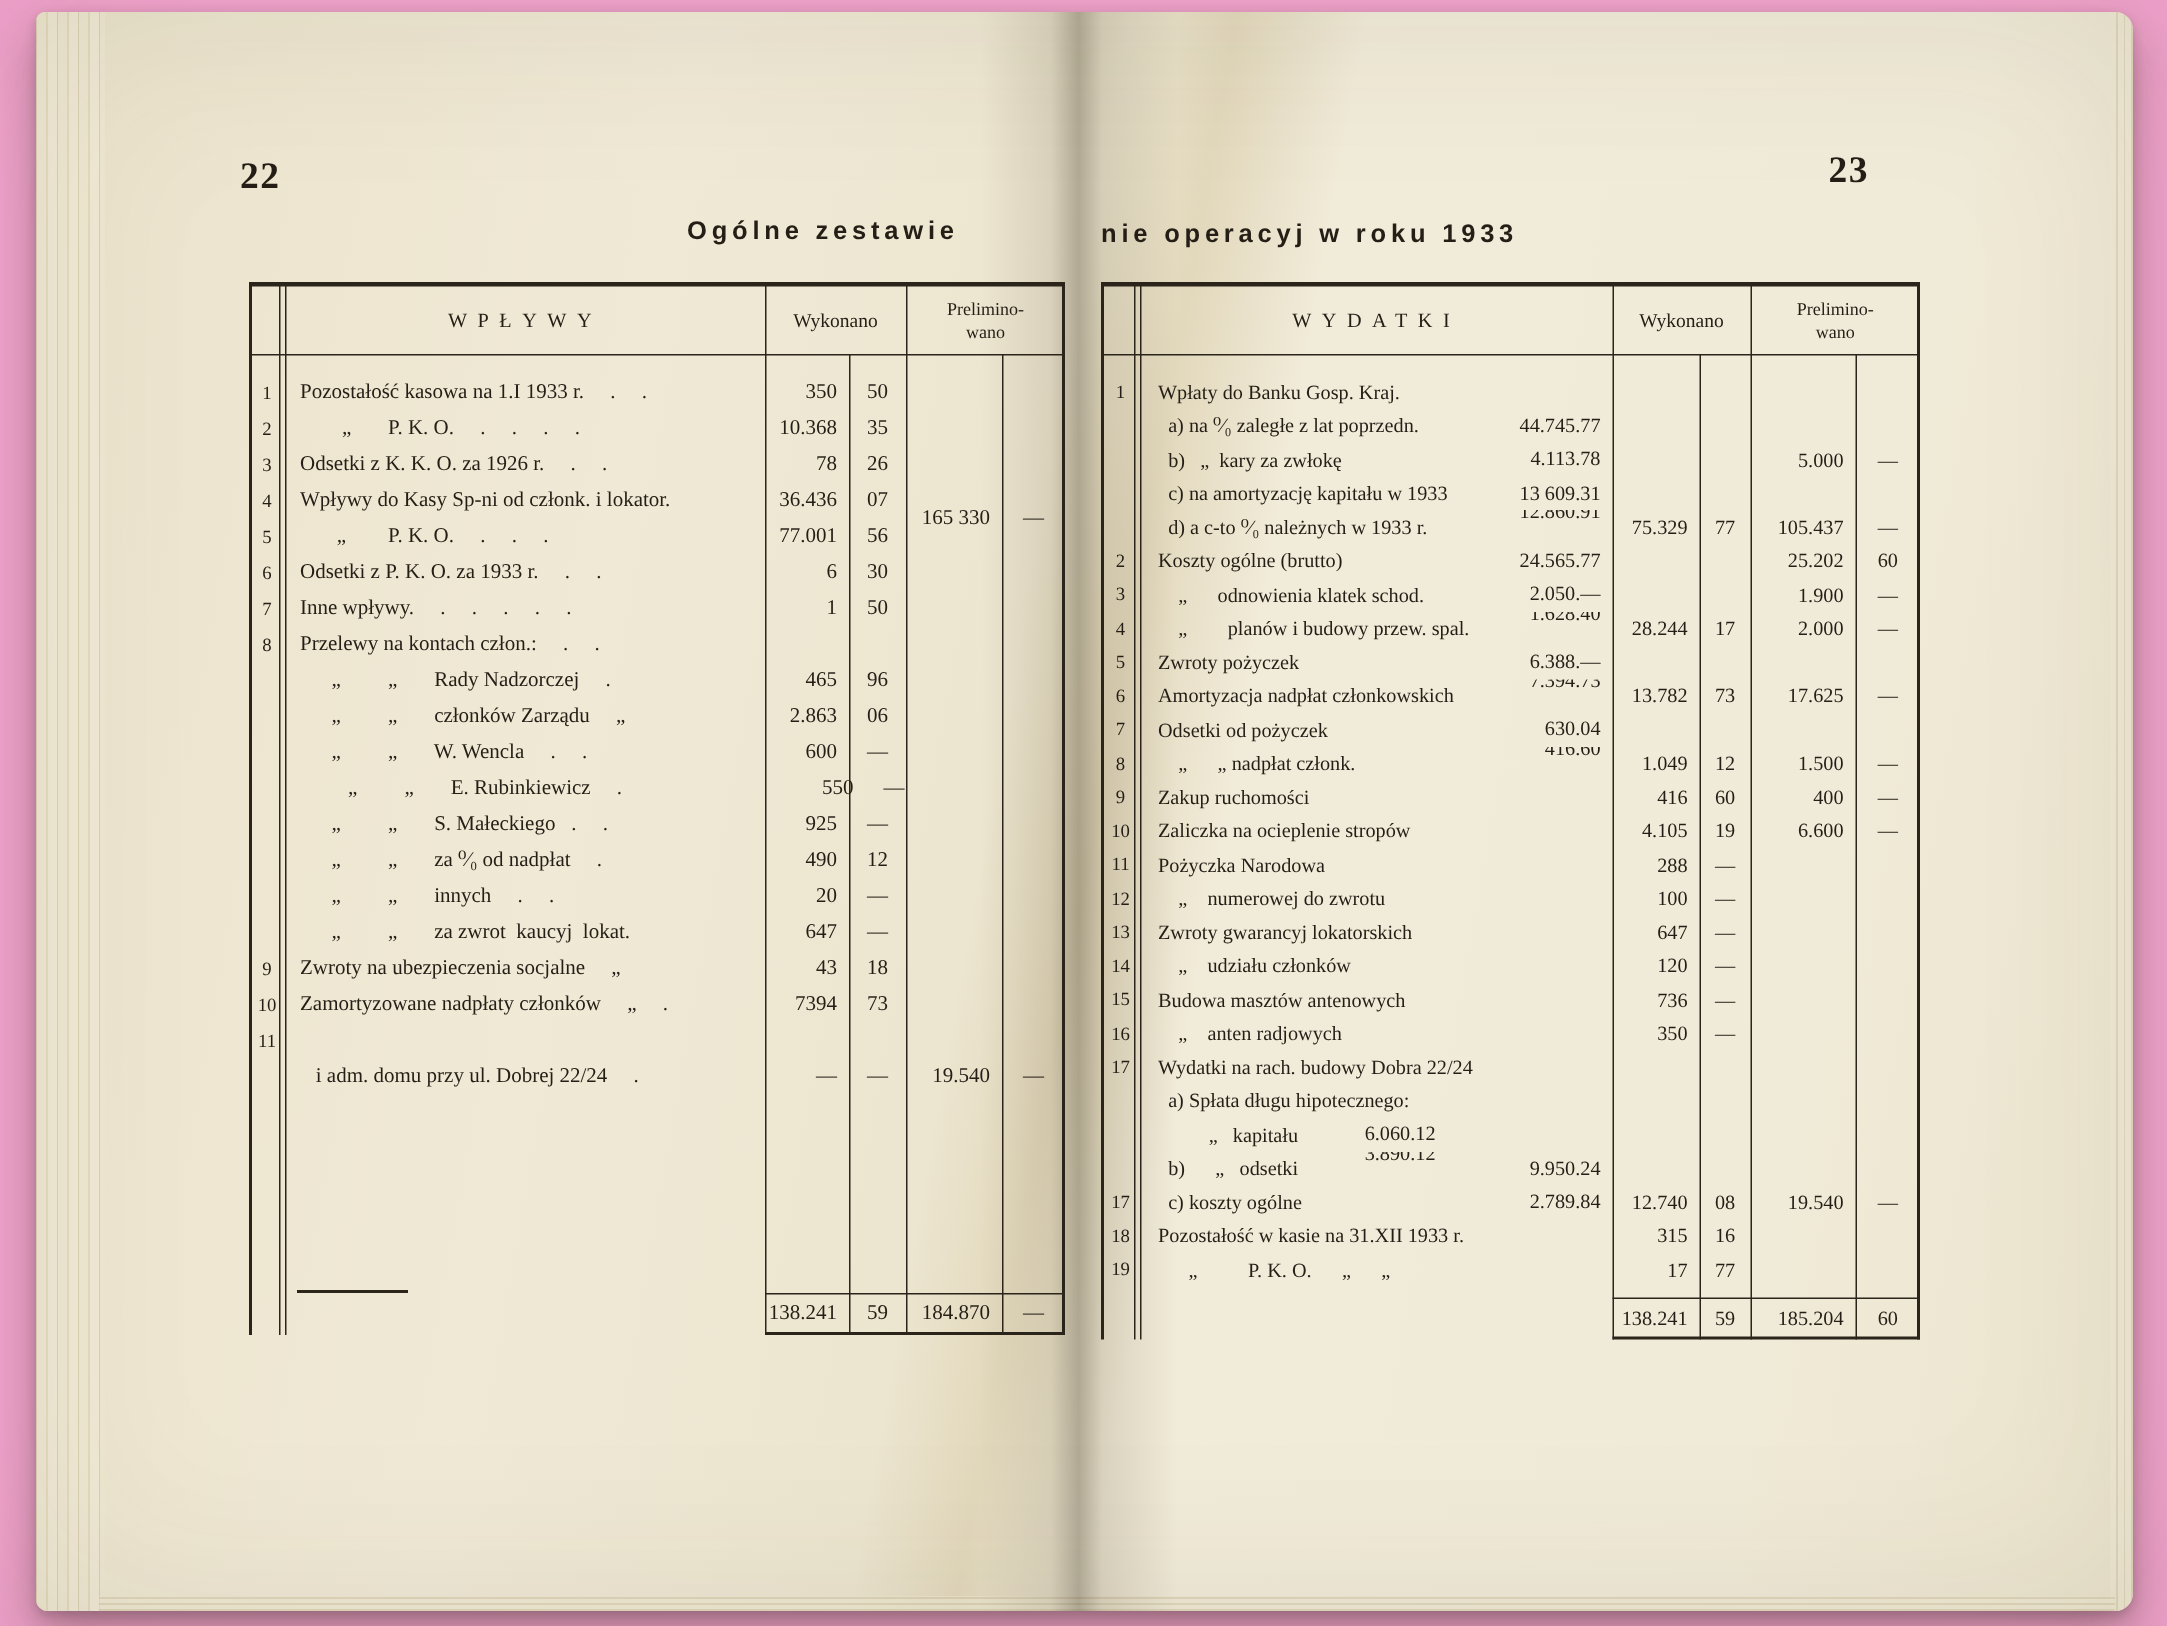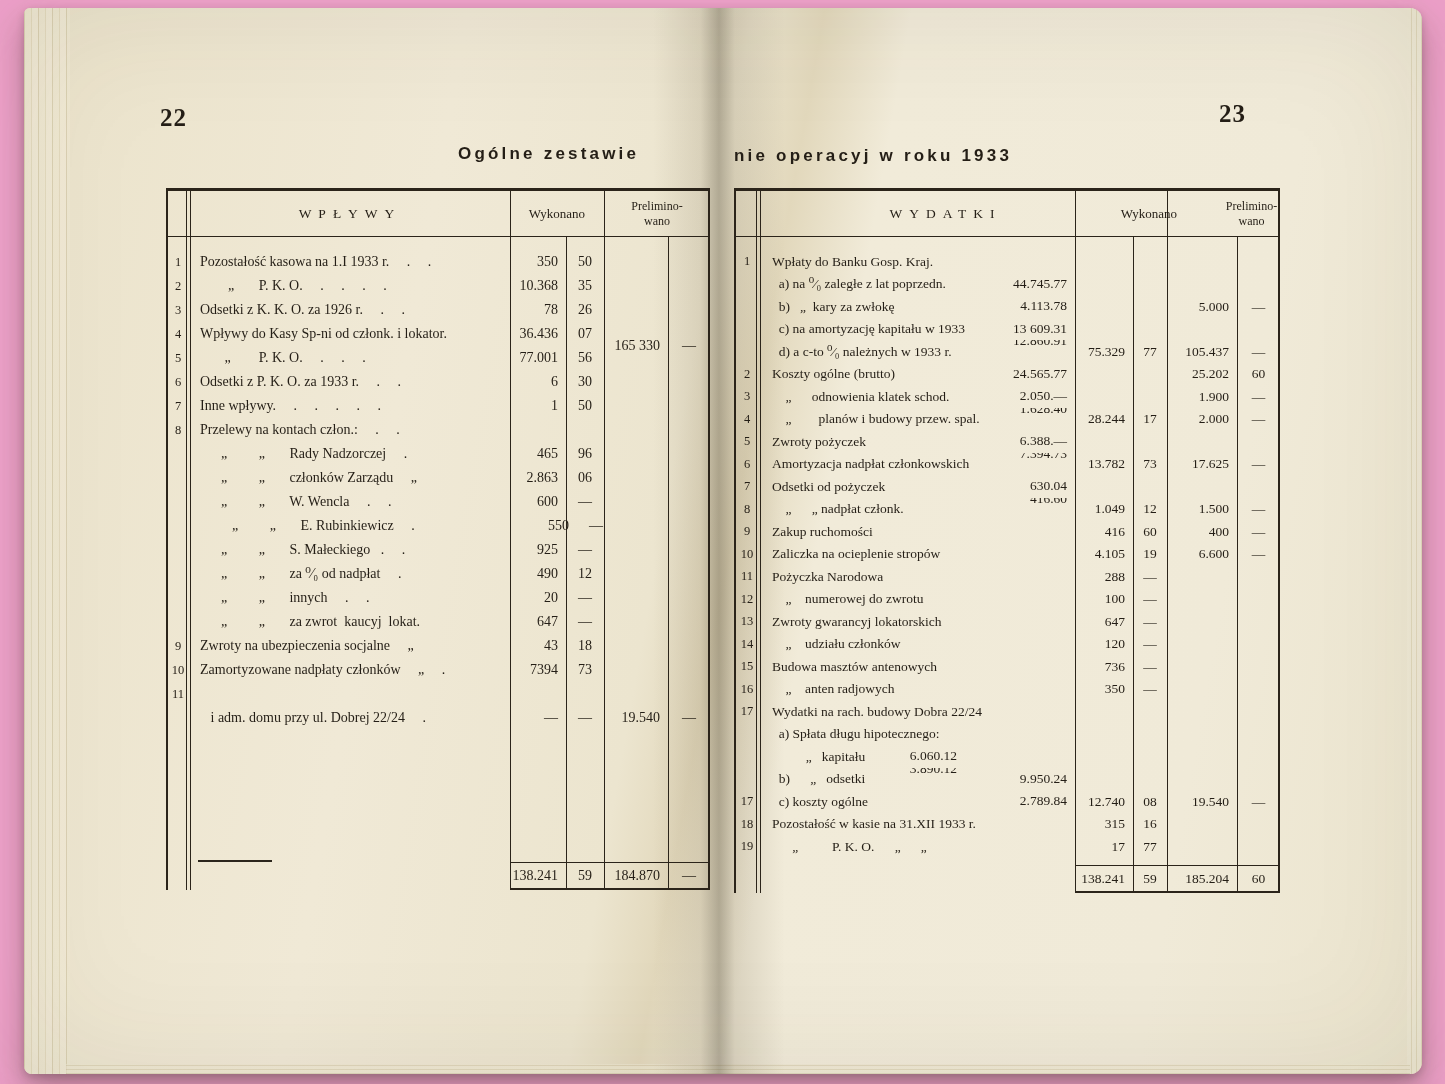--- a/index.html
+++ b/index.html
@@ -31,21 +31,21 @@
   #sig-line{position:absolute;left:198px;top:860px;width:74px;height:2px;background:#2b251c;}
   
   .table{position:absolute;font-size:14px;line-height:1;}
   #table-left{left:166px;top:188px;width:544px;height:702px;}
   #table-right{left:734px;top:188px;width:546px;height:705px;font-size:13.5px;}
   .vl{position:absolute;top:0;bottom:0;width:1px;background:#2b241a;}
   .vl.part{top:48px;}
   .hl{position:absolute;height:1px;background:#2b241a;}
   .thead{position:absolute;top:3px;left:0;right:0;height:45px;display:grid;align-items:center;}
   #table-left .thead{grid-template-columns:24px 320px 94px 106px;}
-  #table-right .thead{grid-template-columns:26px 315px 92px 113px;padding-left:28px;}
+  #table-right .thead{grid-template-columns:26px 315px 92px 113px;}
   .th{text-align:center;}
   .th-main{font-size:13.5px;letter-spacing:7px;}
   .th-done{font-size:13px;}
   .th-prelim{font-size:12px;line-height:1.2;}
   .tbody{position:absolute;top:49px;bottom:28px;left:0;right:0;padding-top:13px;overflow:hidden;}
   .trow{display:grid;align-items:center;}
   #table-left .trow,#table-left .totals{grid-template-columns:24px 320px 56px 38px 64px 42px;}
   #table-right .trow,#table-right .totals{grid-template-columns:26px 315px 58px 34px 70px 43px;}
   .c-num{text-align:center;font-size:12.5px;}
   .c-desc{position:relative;white-space:pre;overflow:hidden;height:100%;display:flex;align-items:center;}

